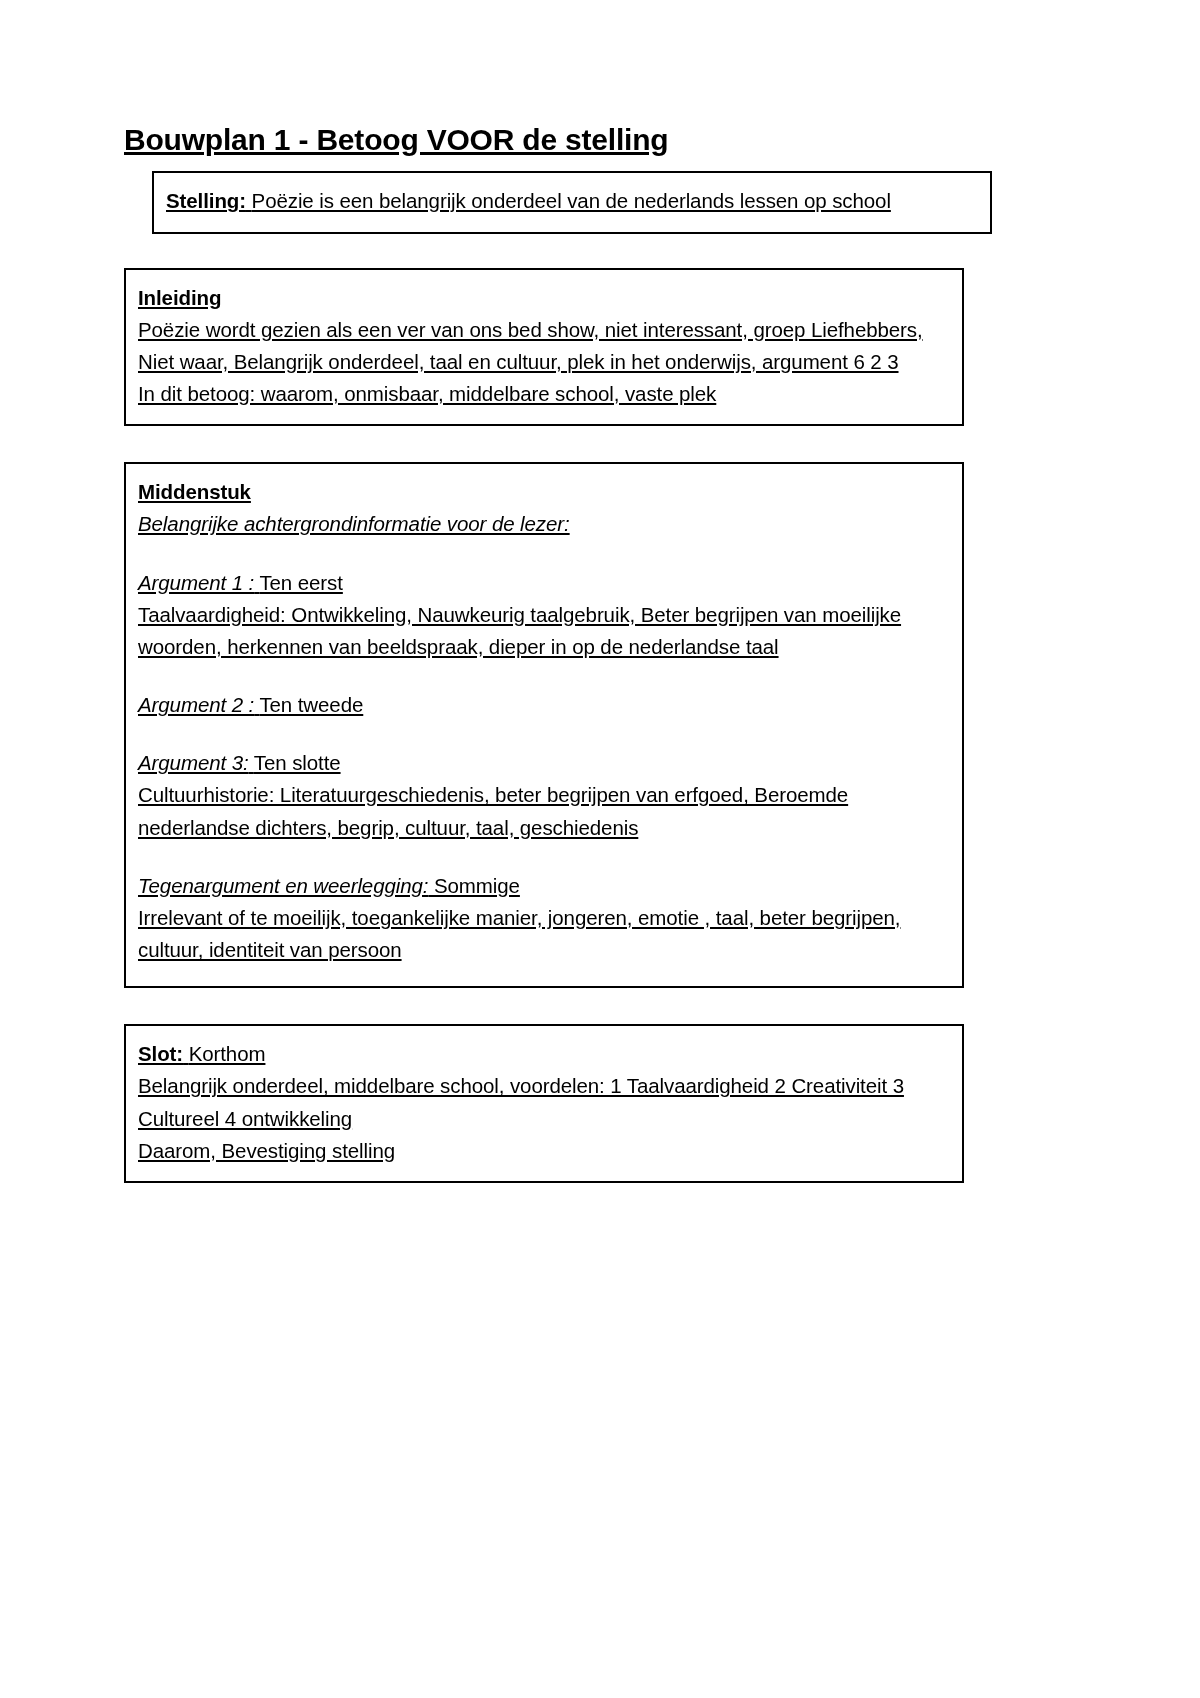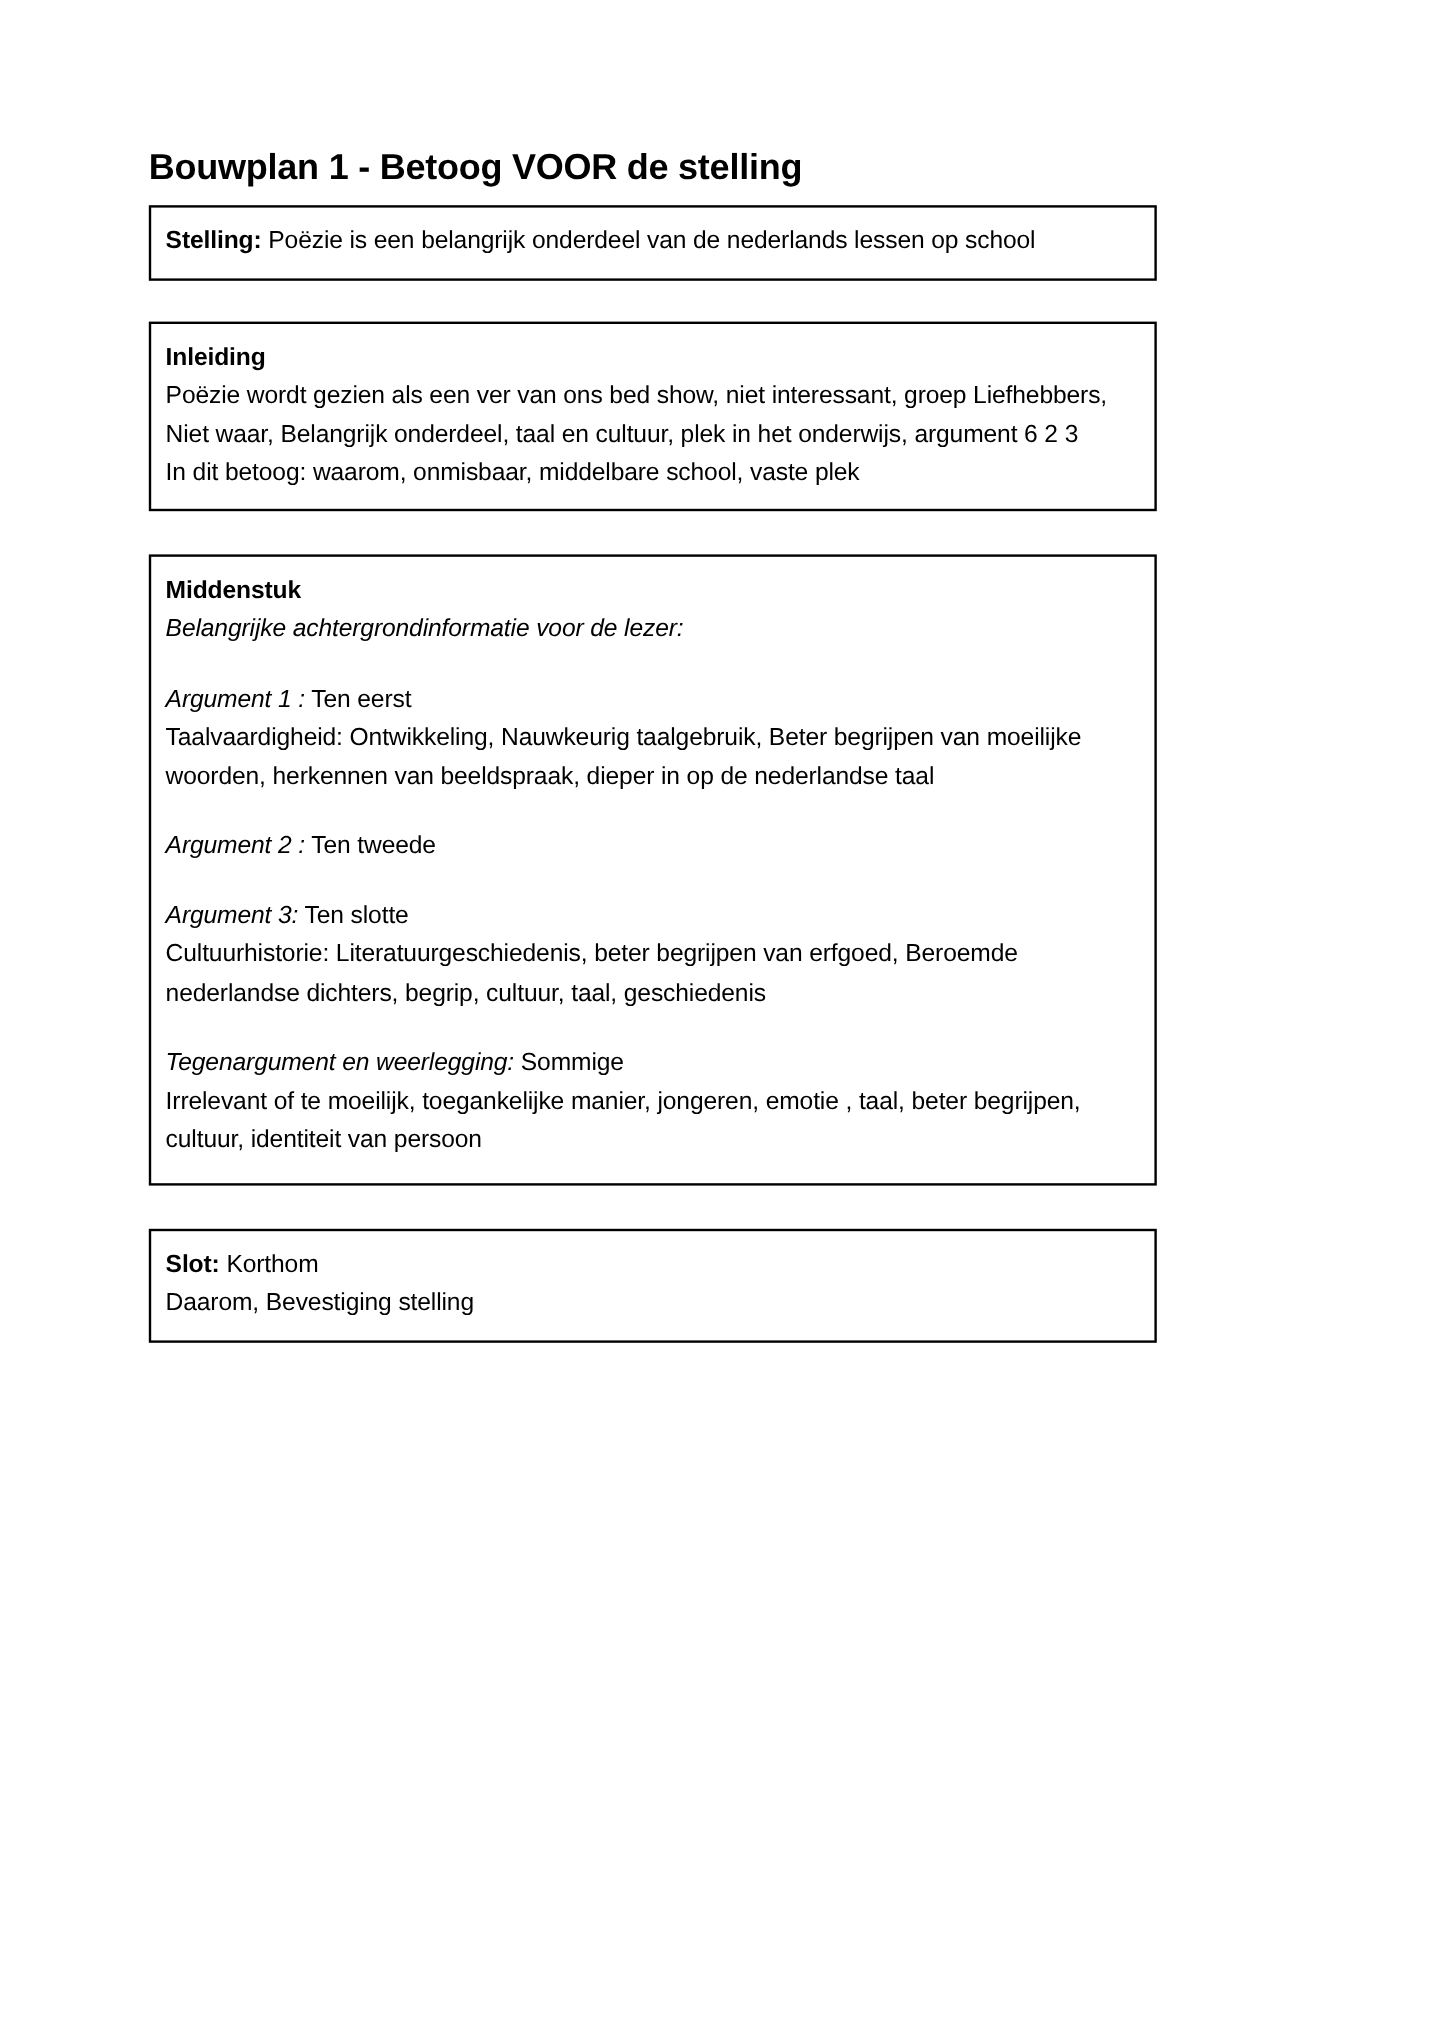--- a/index.html
+++ b/index.html
@@ -20,38 +20,39 @@
     height: 1698px;
     box-sizing: border-box;
     padding: 0;
     background: #ffffff;
   }
   .content {
     position: absolute;
     left: 124px;
     top: 122px;
     width: 840px;
+    text-decoration: underline;
   }
   .doc-title {
     font-size: 30px;
     font-weight: bold;
     line-height: 1.18;
     letter-spacing: -0.2px;
     margin: 0 0 14px 0;
     white-space: nowrap;
   }
   .box {
     border: 2.5px solid #000000;
     box-sizing: border-box;
     width: 840px;
     padding: 12px 14px 14px 12px;
     margin-bottom: 32px;
     background: #ffffff;
   }
-  .box-stelling { margin-bottom: 34px; }
+  .box-stelling { margin-bottom: 34px; margin-left: 28px; }
   .box-inleiding { margin-bottom: 36px; }
   .box-middenstuk { margin-bottom: 36px; padding-bottom: 20px; }
   .box-slot { margin-bottom: 10px; }
 
   p.line {
     margin: 0;
     font-size: 20.5px;
     line-height: 1.57;
     letter-spacing: -0.1px;
   }
@@ -99,17 +100,18 @@
       <p class="line para">Cultuurhistorie: Literatuurgeschiedenis, beter begrijpen van erfgoed, Beroemde nederlandse dichters, begrip, cultuur, taal, geschiedenis</p>
 
       <div class="spacer"></div>
 
       <p class="line para"><span class="i">Tegenargument en weerlegging:</span> <span>Sommige</span></p>
       <p class="line para">Irrelevant of te moeilijk, toegankelijke manier, jongeren, emotie , taal, beter begrijpen, cultuur, identiteit van persoon</p>
     </div>
 
     <div class="box box-slot">
       <p class="line para"><span class="b">Slot:</span> <span>Korthom</span></p>
+      <p class="line para">Belangrijk onderdeel, middelbare school, voordelen: 1 Taalvaardigheid 2 Creativiteit 3 Cultureel  4 ontwikkeling</p>
       <p class="line para">Daarom, Bevestiging stelling</p>
     </div>
 
   </div>
 </div>
 
 </body></html>

